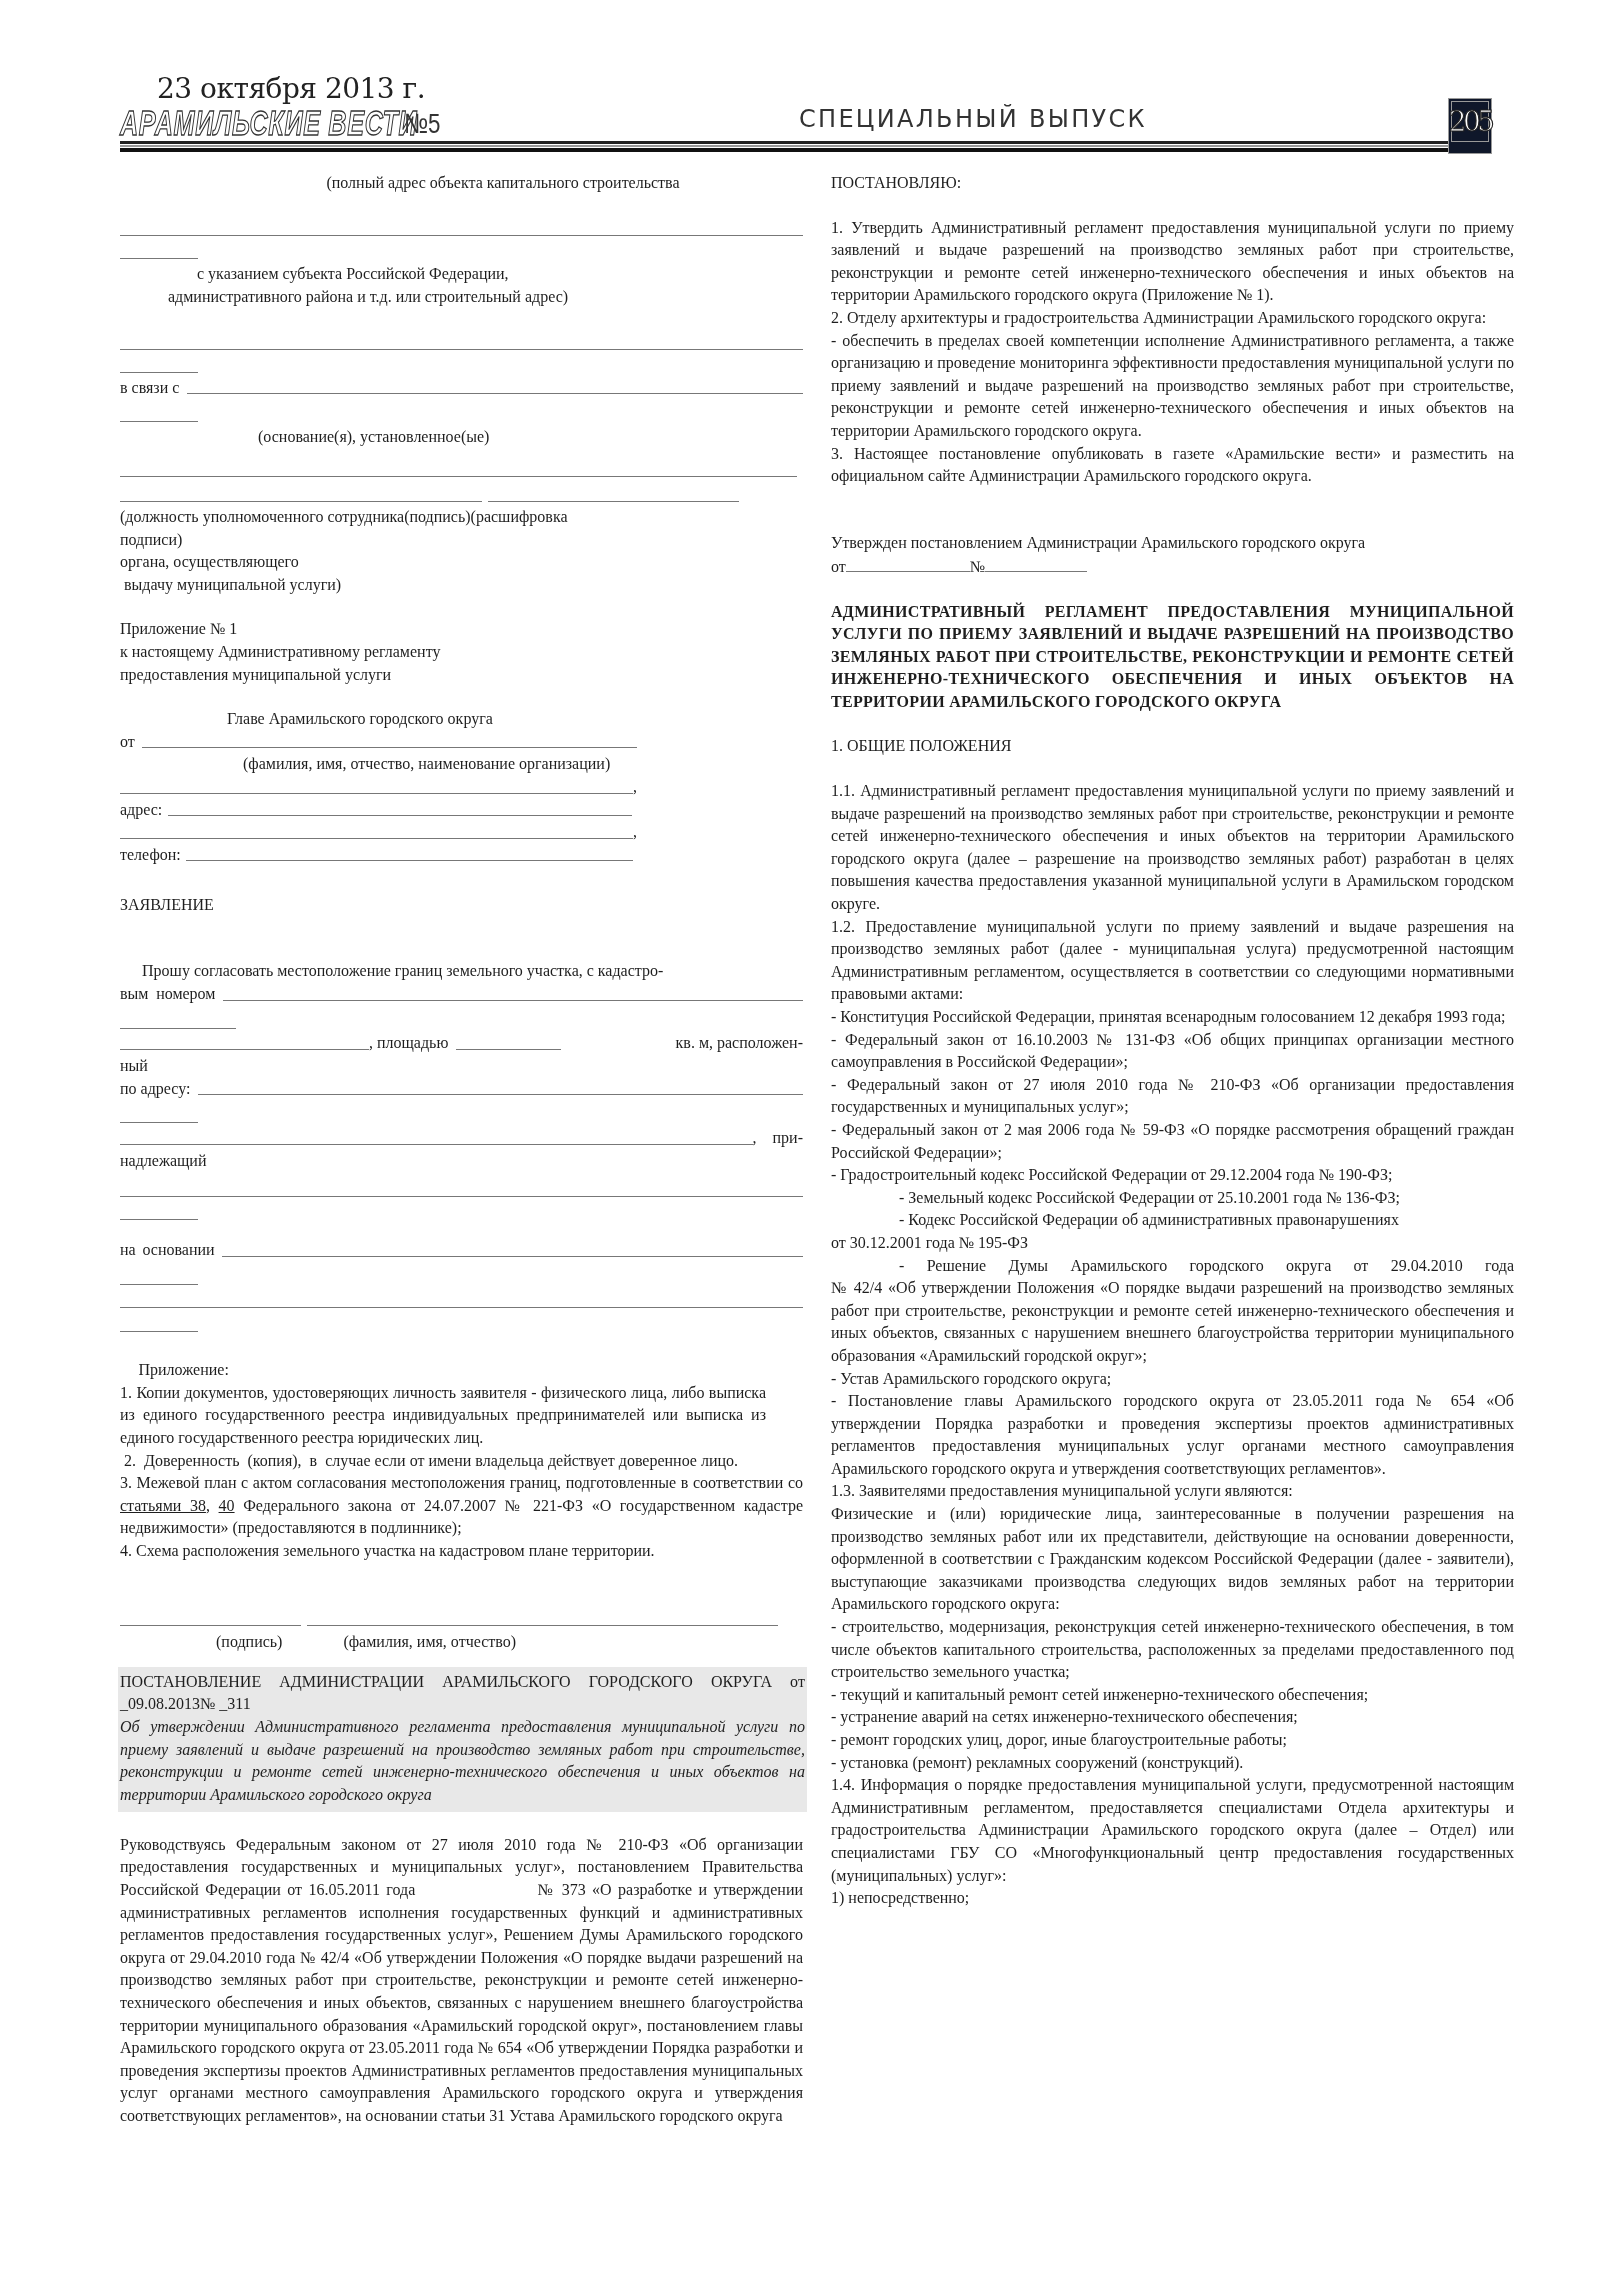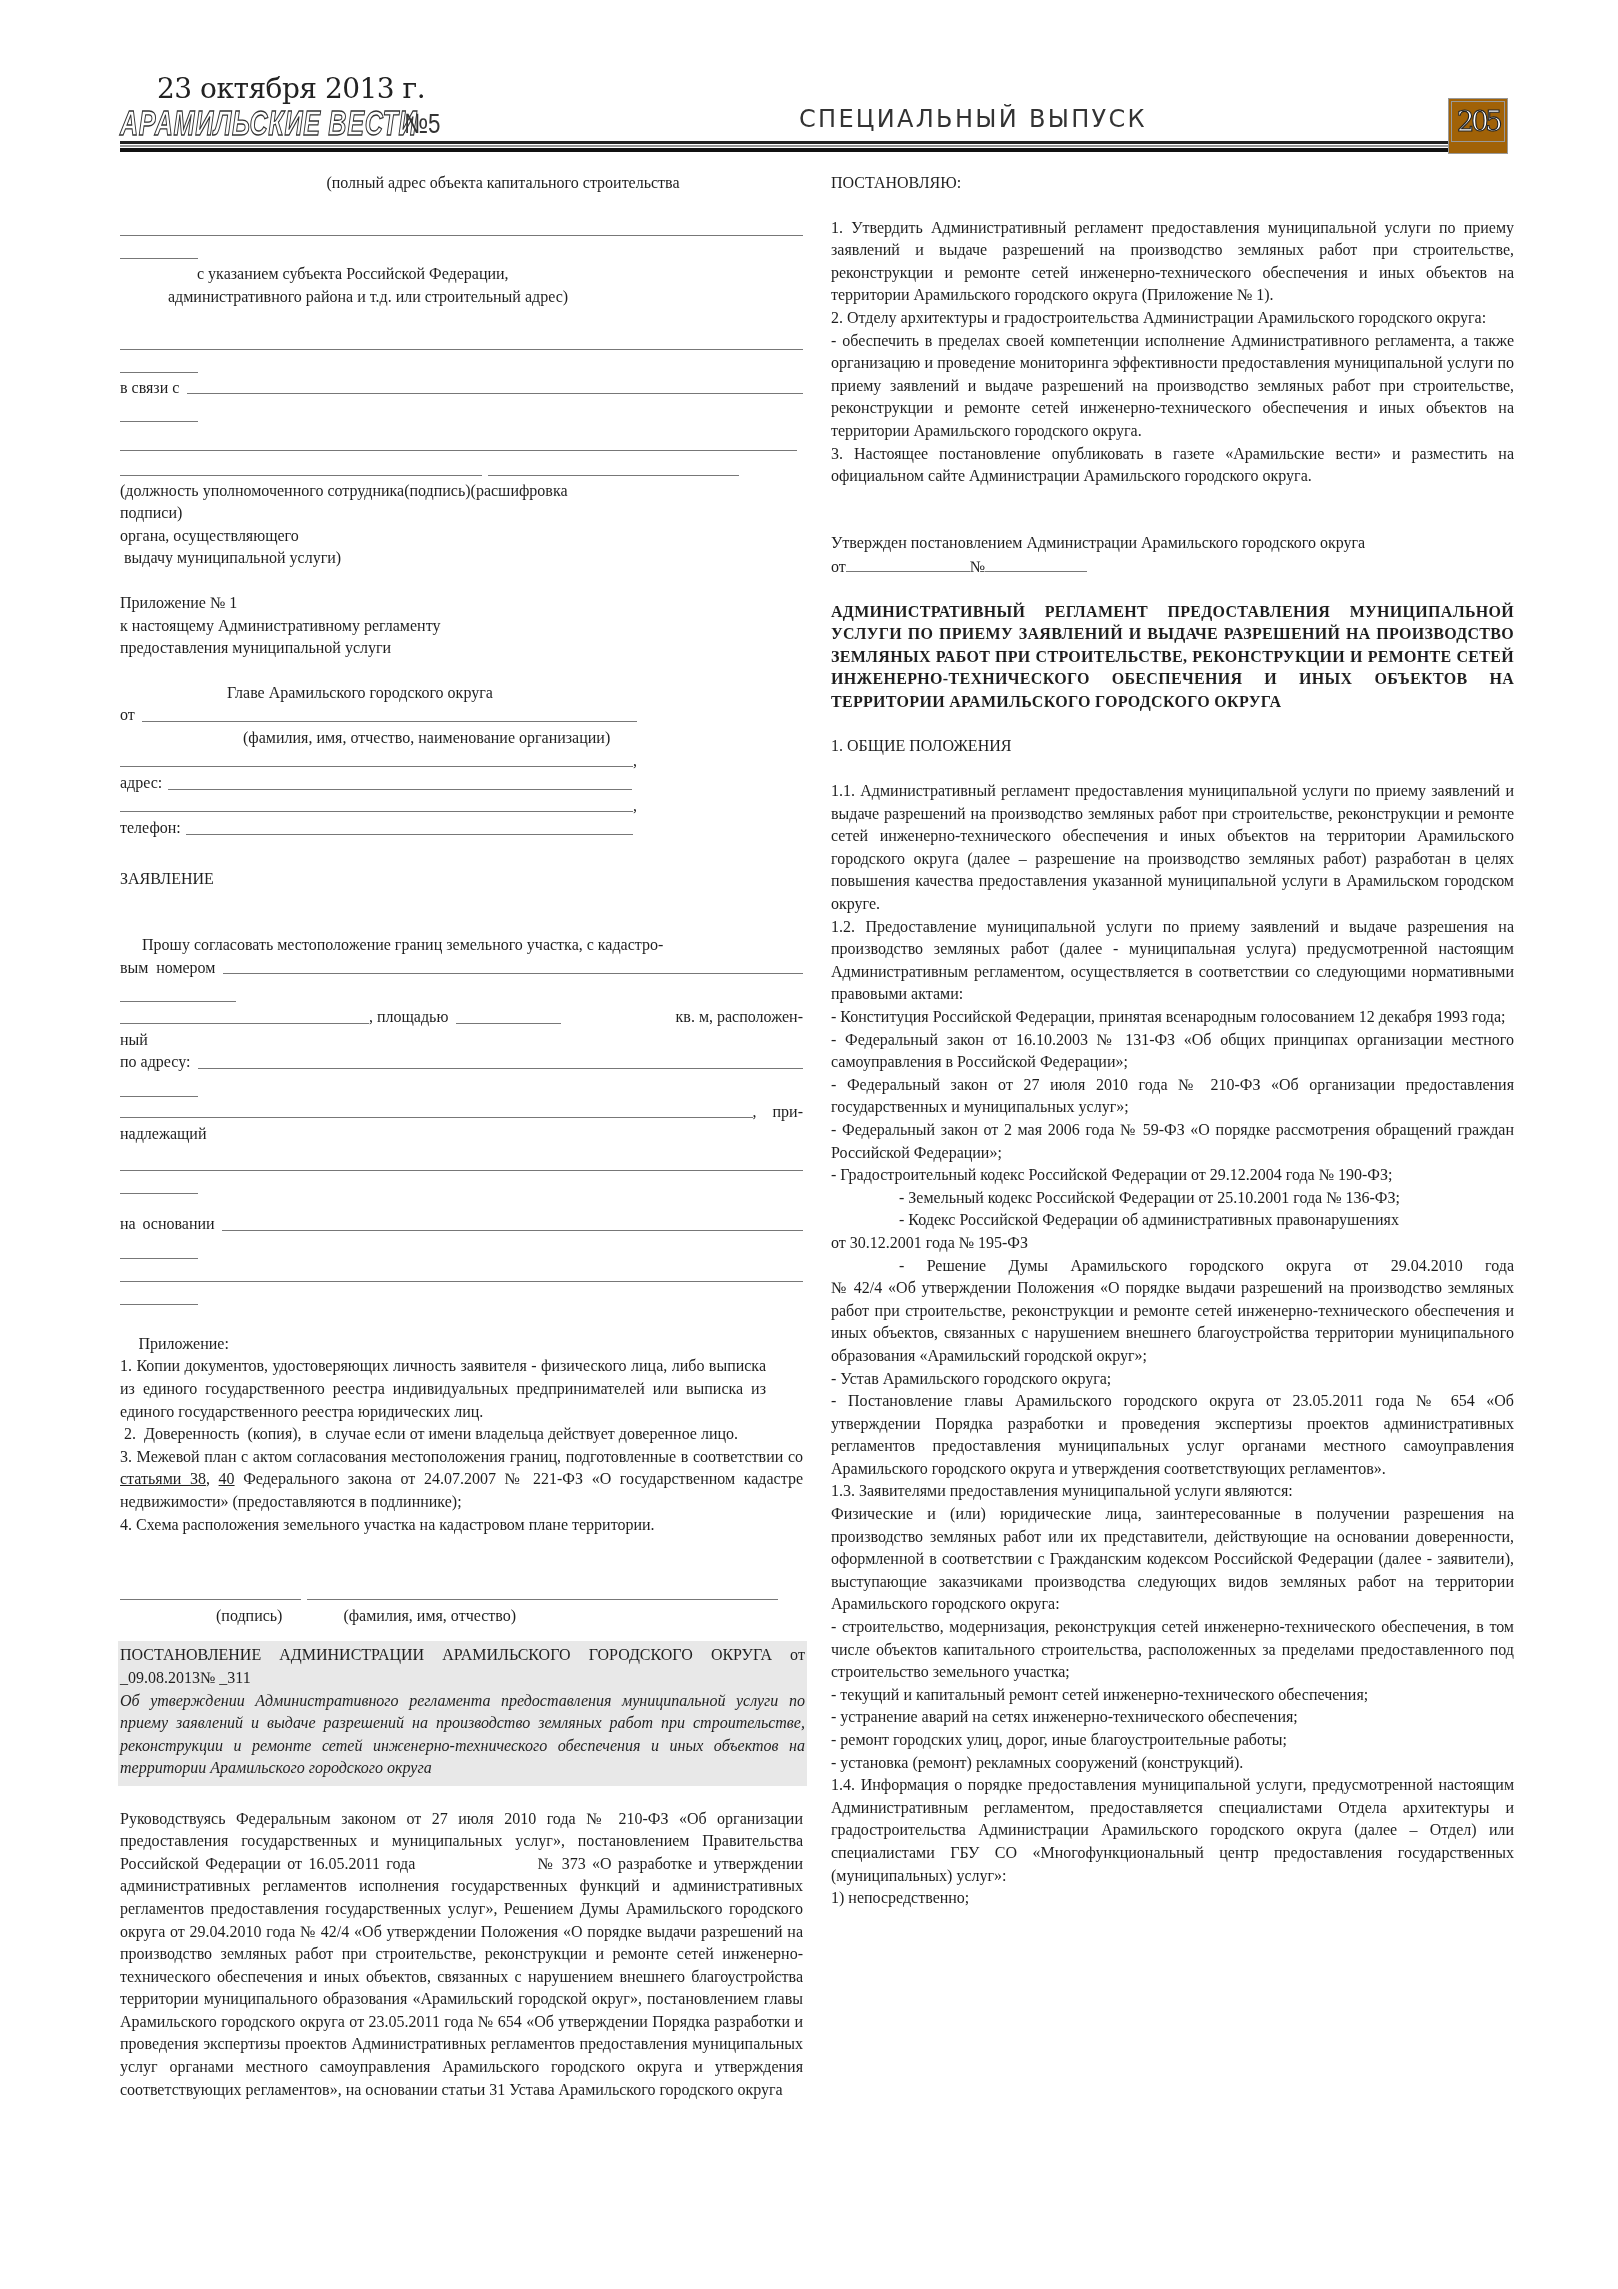--- a/index.html
+++ b/index.html
@@ -16,21 +16,21 @@
   .mast-issue { position: absolute; left: 404px; top: 108px; font-size: 28px; line-height: 31px;
                 font-family: "Liberation Sans", sans-serif; color: #333; transform: scaleX(0.8);
                 transform-origin: left center; }
   .mast-section { position: absolute; left: 799px; top: 105px; font-size: 24px; letter-spacing: 2.3px;
                   font-family: "DejaVu Sans", sans-serif; color: #333; }
   .mast-rule { position: absolute; left: 120px; width: 1329px; }
   .mast-rule.r1 { top: 141px; height: 2.8px; background: #222; }
   .mast-rule.r2 { top: 145px; height: 1.8px; background: #999; }
   .mast-rule.r3 { top: 148px; height: 3.7px; background: #111; }
   .page-box { position: absolute; left: 1448px; top: 98px; width: 42px; height: 54px;
-              border: 1.8px solid #999; background: #a16207; padding-left: 16px; }
+              border: 1.8px solid #999; background: #0f172a; }
   .page-box-inner { position: absolute; left: 1.8px; top: 1.8px; right: 1.8px; height: 39px;
                     border: 1.8px solid #999; display: flex; align-items: center; justify-content: center;
                     font-family: "DejaVu Serif", serif; font-size: 28px; letter-spacing: -3.7px;
                     color: #fff; -webkit-text-stroke: 1.1px #222; }
 
   
   .col { position: absolute; top: 172px; font-size: 16px; line-height: 22.6px; }
   .col-left { left: 120px; width: 683px; }
   .col-right { left: 831px; width: 683px; }
 
@@ -77,20 +77,21 @@
   <p style="padding-left:77px; margin-top:3.7px">с указанием субъекта Российской Федерации,</p>
   <p style="padding-left:48px">административного района и т.д. или строительный адрес)</p>
   <div class="gap"></div>
   <div class="bline"></div>
   <div class="bline short" style="margin-top:3.7px"></div>
   <p style="display:flex; margin-top:3.7px">
     <span>в связи с</span>
     <span class="blank" style="flex:1; margin-left:7.4px"></span>
   </p>
   <div class="bline short" style="margin-top:3.7px"></div>
+  <p style="padding-left:138px; margin-top:3.7px">(основание(я), установленное(ые)</p>
   <div class="gap" style="height:9.2px"></div>
   <div class="bline" style="width:677px"></div>
   <div class="sig-row" style="margin-top:5.5px">
     <div class="bline" style="width:362px"></div>
     <div class="bline" style="width:251px"></div>
   </div>
   <p class="flexrow" style="margin-top:3.7px">
     <span>(должность уполномоченного сотрудника</span>
     <span>(подпись)</span>
     <span>(расшифровка</span>

